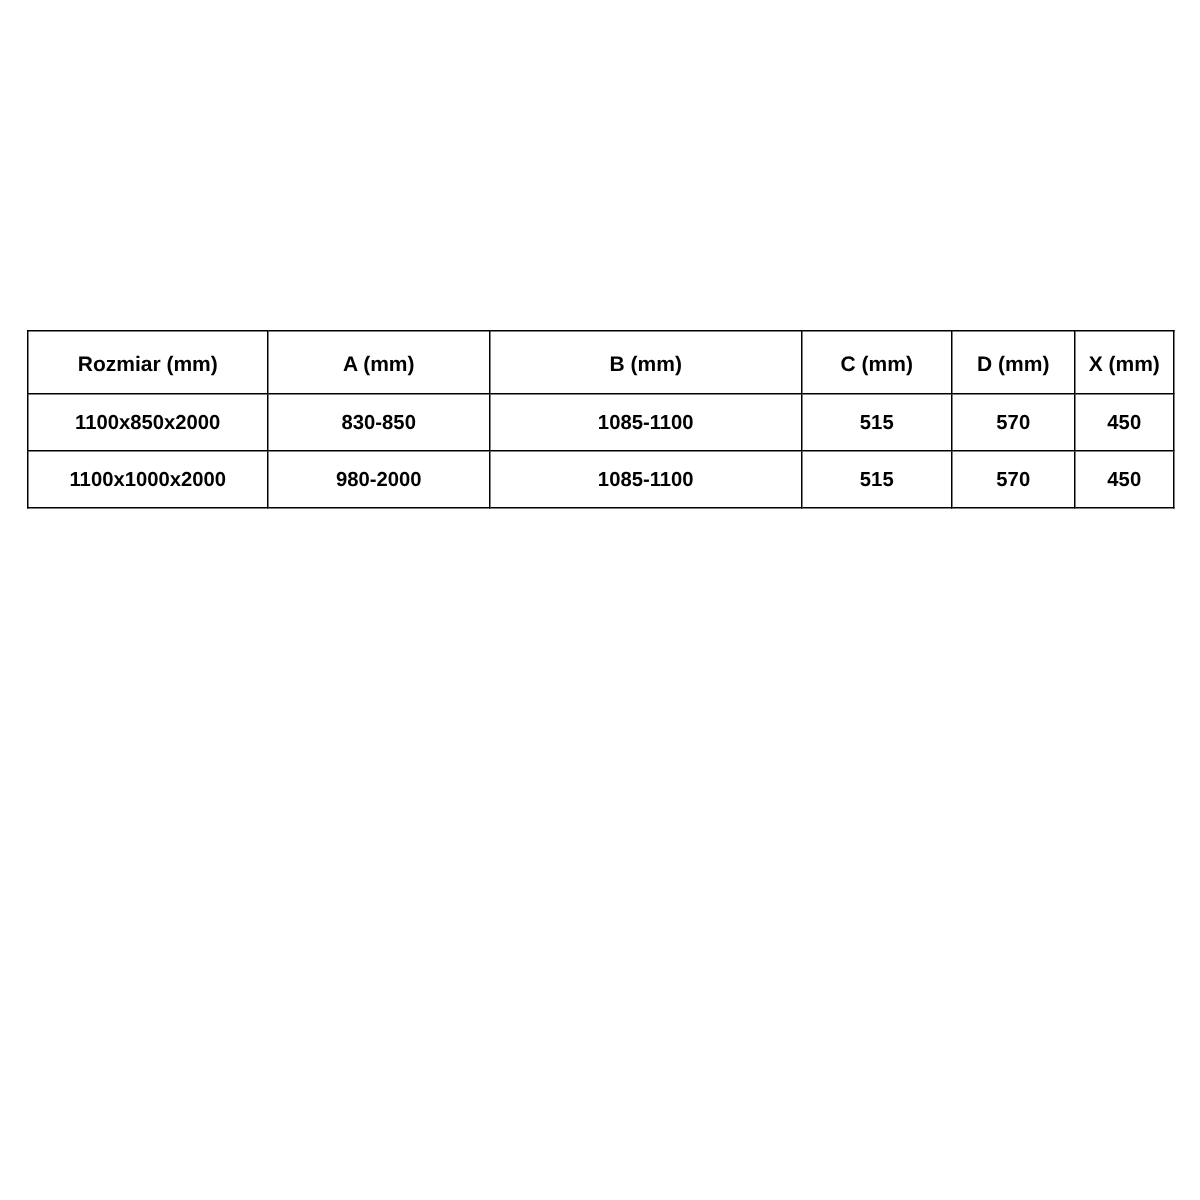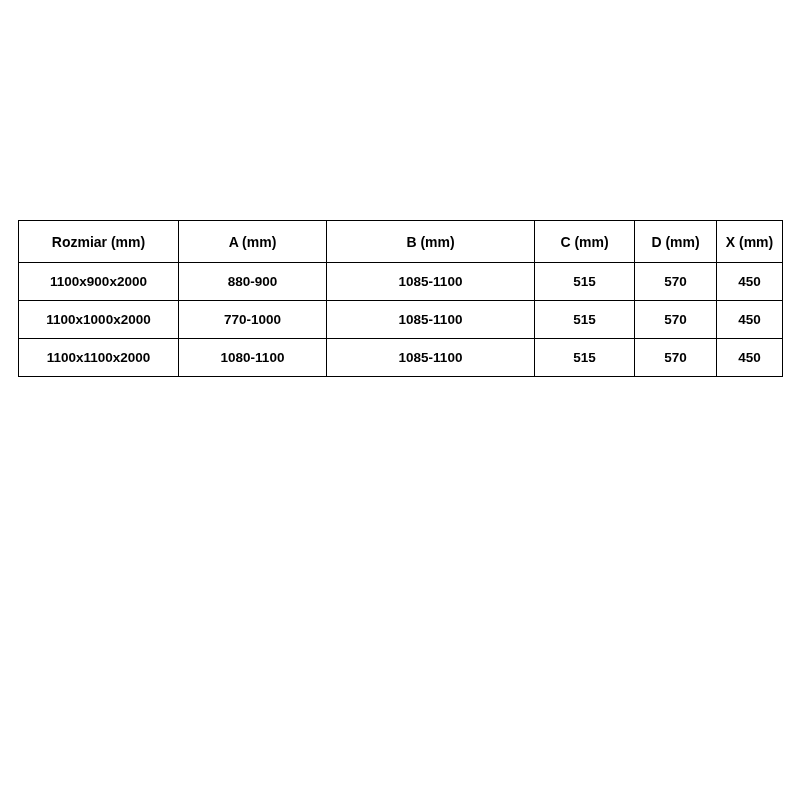--- a/index.html
+++ b/index.html
@@ -74,38 +74,30 @@
           <th>Rozmiar (mm)</th>
           <th>A (mm)</th>
           <th>B (mm)</th>
           <th>C (mm)</th>
           <th>D (mm)</th>
           <th>X (mm)</th>
         </tr>
       </thead>
       <tbody>
         <tr>
-          <td>1100x900x2000</td>
-          <td>880-900</td>
+          <td>1100x850x2000</td>
+          <td>830-850</td>
           <td>1085-1100</td>
           <td>515</td>
           <td>570</td>
           <td>450</td>
         </tr>
         <tr>
           <td>1100x1000x2000</td>
-          <td>770-1000</td>
-          <td>1085-1100</td>
-          <td>515</td>
-          <td>570</td>
-          <td>450</td>
-        </tr>
-        <tr>
-          <td>1100x1100x2000</td>
-          <td>1080-1100</td>
+          <td>980-2000</td>
           <td>1085-1100</td>
           <td>515</td>
           <td>570</td>
           <td>450</td>
         </tr>
       </tbody>
     </table>
   </div>
 </div>
 

